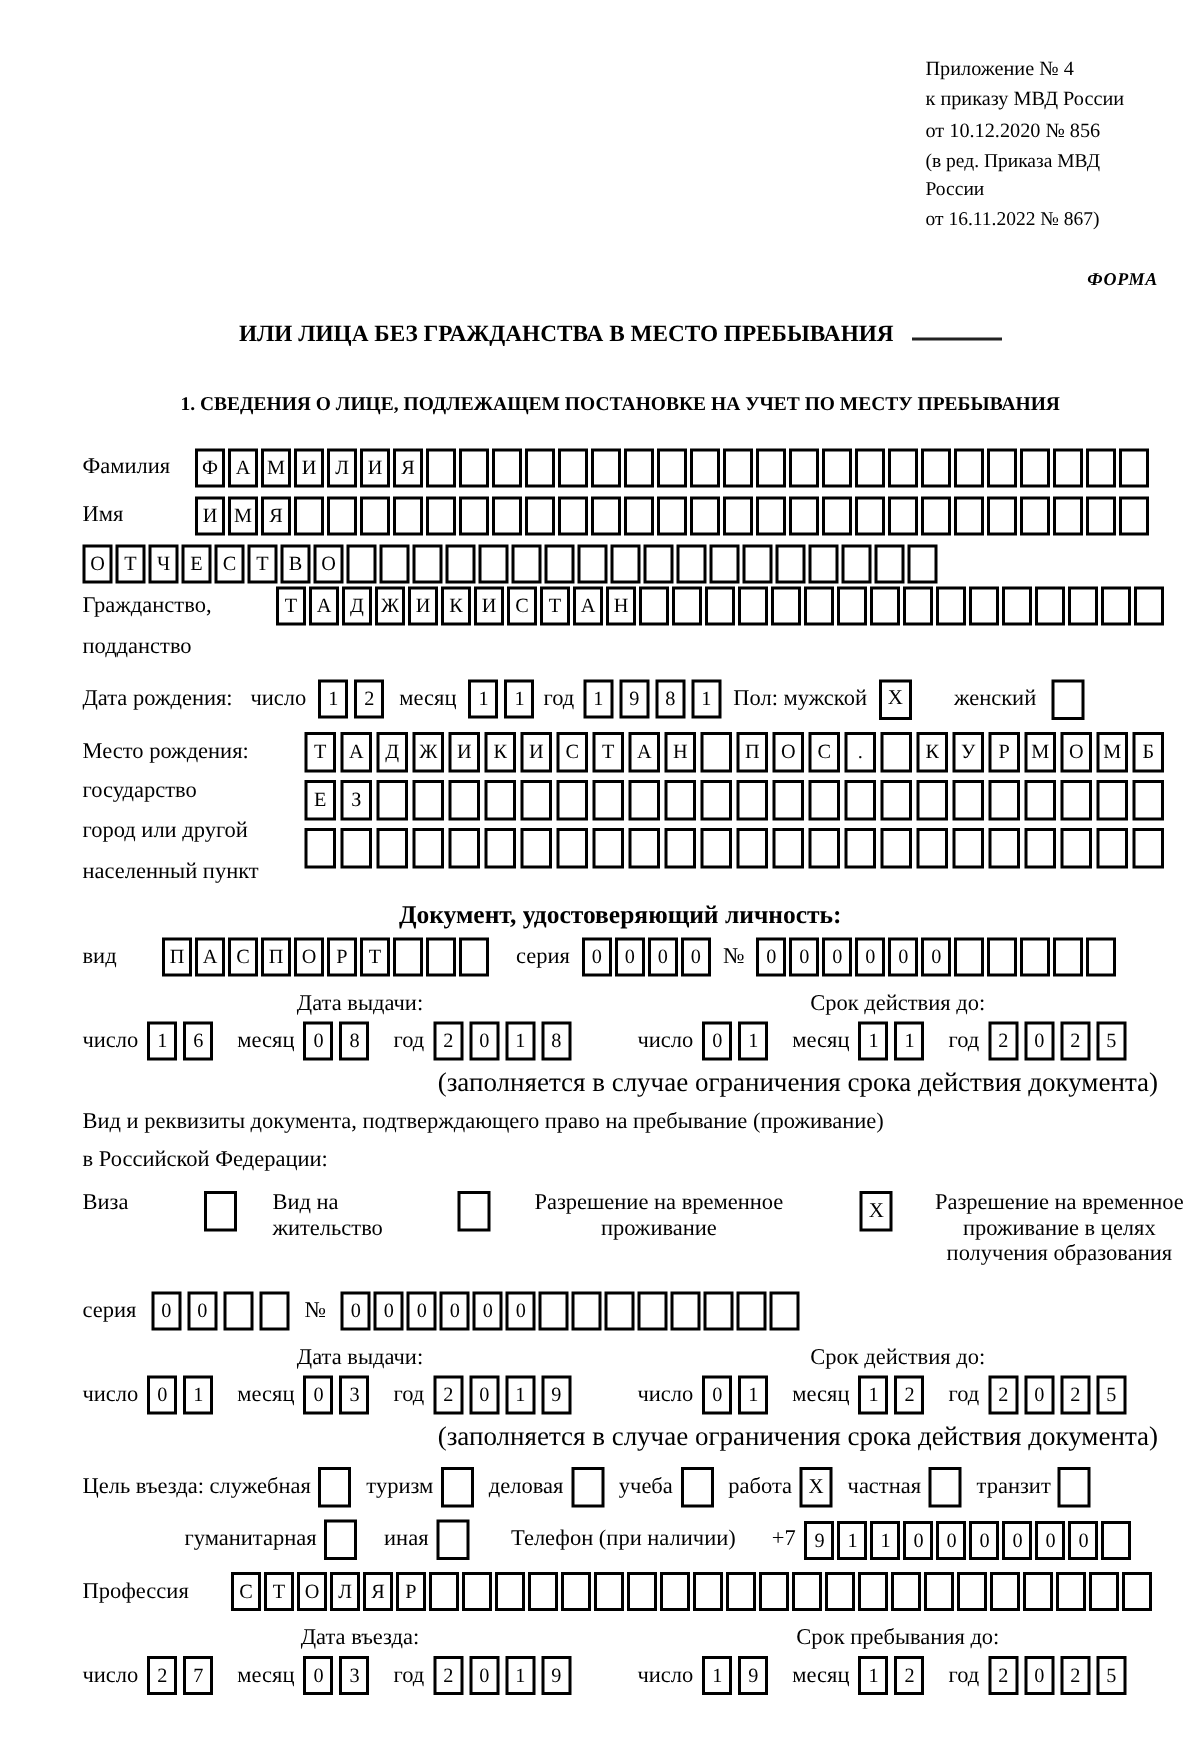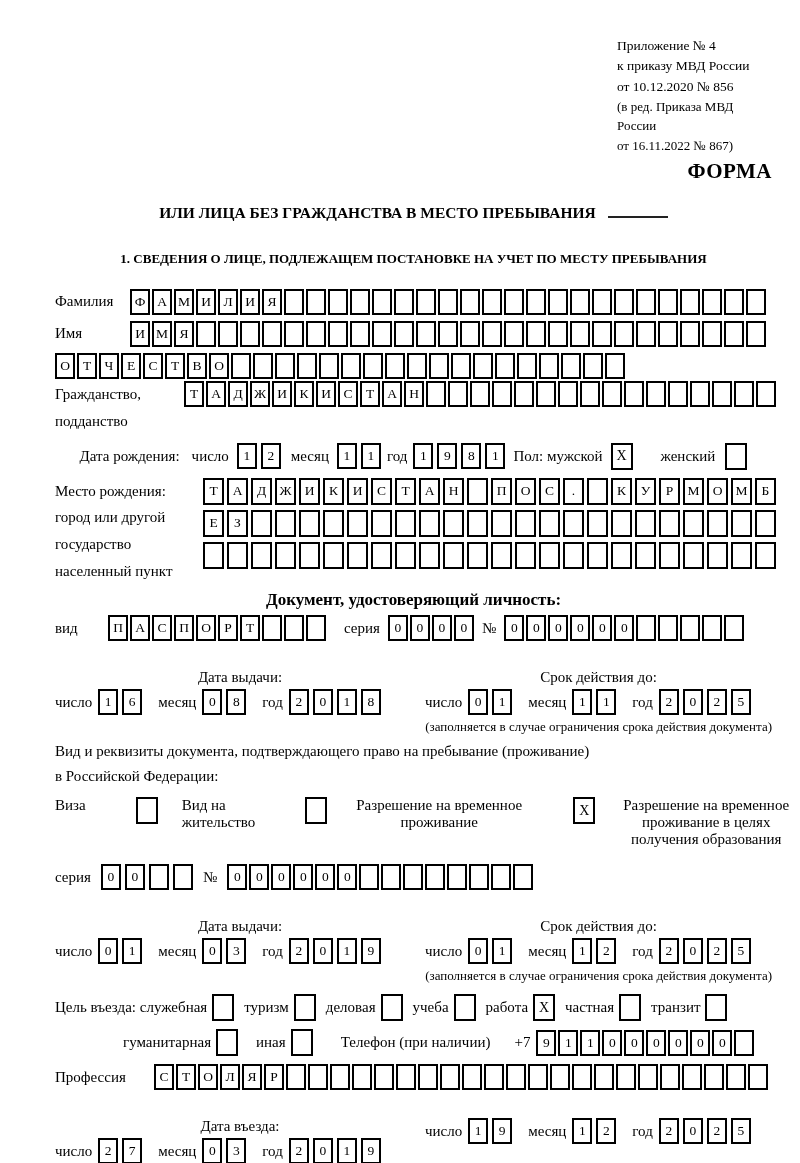--- a/index.html
+++ b/index.html
@@ -2,21 +2,21 @@
 <html><head>
 <meta charset="utf-8">
 <style>
   html,body{margin:0;padding:0;background:#fff;}
   body{width:800px;height:1163px;overflow:hidden;color:#000;
        font-family:"Liberation Serif","DejaVu Serif",serif;font-size:15px;}
   .page{padding:36px 28px 0 55px;box-sizing:border-box;width:800px;}
 
   .appendix{margin-left:562px;font-size:13.5px;line-height:1.5;}
   .appendix .small{font-size:13px;}
-  .forma{text-align:right;font-weight:bold;margin-top:4px;font-size:21px;letter-spacing:.5px;}
+  .forma{text-align:right;font-weight:bold;margin-top:24px;font-size:12px;letter-spacing:.5px;font-style:italic;}
 
   .title{text-align:center;font-weight:bold;font-size:15.5px;line-height:1.7;margin-top:16px;}
   .blankline{display:inline-block;width:60px;border-bottom:2px solid #222;margin-left:12px;height:12px;}
   .secheading{text-align:center;font-weight:bold;font-size:13px;margin-top:24px;}
 
   .frow{display:flex;align-items:center;margin-top:4px;}
   .frow.top{align-items:flex-start;}
   .flabel{flex:none;}
   .boxrow{display:flex;flex-wrap:nowrap;}
 
@@ -24,28 +24,28 @@
        width:16px;height:22px;border:2px solid #000;margin-right:2px;
        font-size:13.5px;box-sizing:content-box;background:#fff;}
   .box-lg .box, .box.lg{width:17px;height:23px;margin-right:3px;}
   .box-date .box{margin-right:4px;}
   .cbox{display:inline-flex;align-items:center;justify-content:center;flex:none;
         width:18px;height:23px;border:2px solid #000;font-size:14px;background:#fff;box-sizing:content-box;}
 
   .lbl2{line-height:1.8;}
   .lbl2 span{display:block;}
 
-  .dates{display:flex;margin-top:28px;}
+  .dates{display:flex;margin-top:10px;}
   .dcol1{width:370px;flex:none;}
   .dcol2{flex:1;}
   .dhead{text-align:center;margin-bottom:3px;}
   .dline{display:flex;align-items:center;}
   .dline .w{margin-right:6px;}
   .dline .g{margin-left:12px;margin-right:6px;}
-  .note{ text-align:right;font-size:13px;margin-top:4px;}
+  .note{ text-align:right;font-size:18px;margin-top:4px;}
 
   .optrow{display:flex;align-items:flex-start;margin-top:12px;}
   .opt{display:flex;align-items:flex-start;gap:40px;}
   .opt .olabel{margin-right:10px;}
   .opt .center{text-align:center;}
 
   .prow{display:flex;align-items:center;}
   .prow .plabel{margin-right:5px;}
   .prow .cbox{margin-right:10px;}
 </style>
@@ -202,21 +202,21 @@
         <span class="box"></span>
         <span class="box"></span>
         <span class="box"></span>
         <span class="box"></span>
         <span class="box"></span>
         <span class="box"></span>
         <span class="box"></span>
       </span>
   </div>
 
-  <div class="frow" style="margin-top:8px;justify-content:center;">
+  <div class="frow" style="margin-top:8px;">
     <span class="flabel" style="width:112px;">Дата рождения:</span>
     <span style="margin-right:8px;">число</span>
     <span class="boxrow box-date">
         <span class="box">1</span>
         <span class="box">2</span>
       </span>
     <span style="margin-left:6px;margin-right:8px;">месяц</span>
     <span class="boxrow box-date">
         <span class="box">1</span>
         <span class="box">1</span>
@@ -230,22 +230,22 @@
       </span>
     <span style="margin-left:4px;margin-right:8px;">Пол: мужской</span>
     <span class="cbox">X</span>
     <span style="margin-left:28px;margin-right:10px;">женский</span>
     <span class="cbox"></span>
   </div>
 
   <div class="frow top" style="margin-top:8px;">
     <span class="flabel lbl2" style="width:148px;line-height:1.78;">
       <span>Место рождения:</span>
+      <span>государство</span>
       <span>город или другой</span>
-      <span>государство</span>
       <span>населенный пункт</span>
     </span>
     <span>
       <span class="boxrow box-lg" style="margin-bottom:5px;">
           <span class="box">Т</span>
           <span class="box">А</span>
           <span class="box">Д</span>
           <span class="box">Ж</span>
           <span class="box">И</span>
           <span class="box">К</span>
@@ -596,20 +596,21 @@
         <span class="g">год</span>
         <span class="boxrow box-date">
             <span class="box">2</span>
             <span class="box">0</span>
             <span class="box">1</span>
             <span class="box">9</span>
           </span>
       </div>
     </div>
     <div class="dcol2">
+      <div class="dhead">Срок пребывания до:</div>
       <div class="dline">
         <span class="w">число</span>
         <span class="boxrow box-date">
             <span class="box">1</span>
             <span class="box">9</span>
           </span>
         <span class="g">месяц</span>
         <span class="boxrow box-date">
             <span class="box">1</span>
             <span class="box">2</span>

